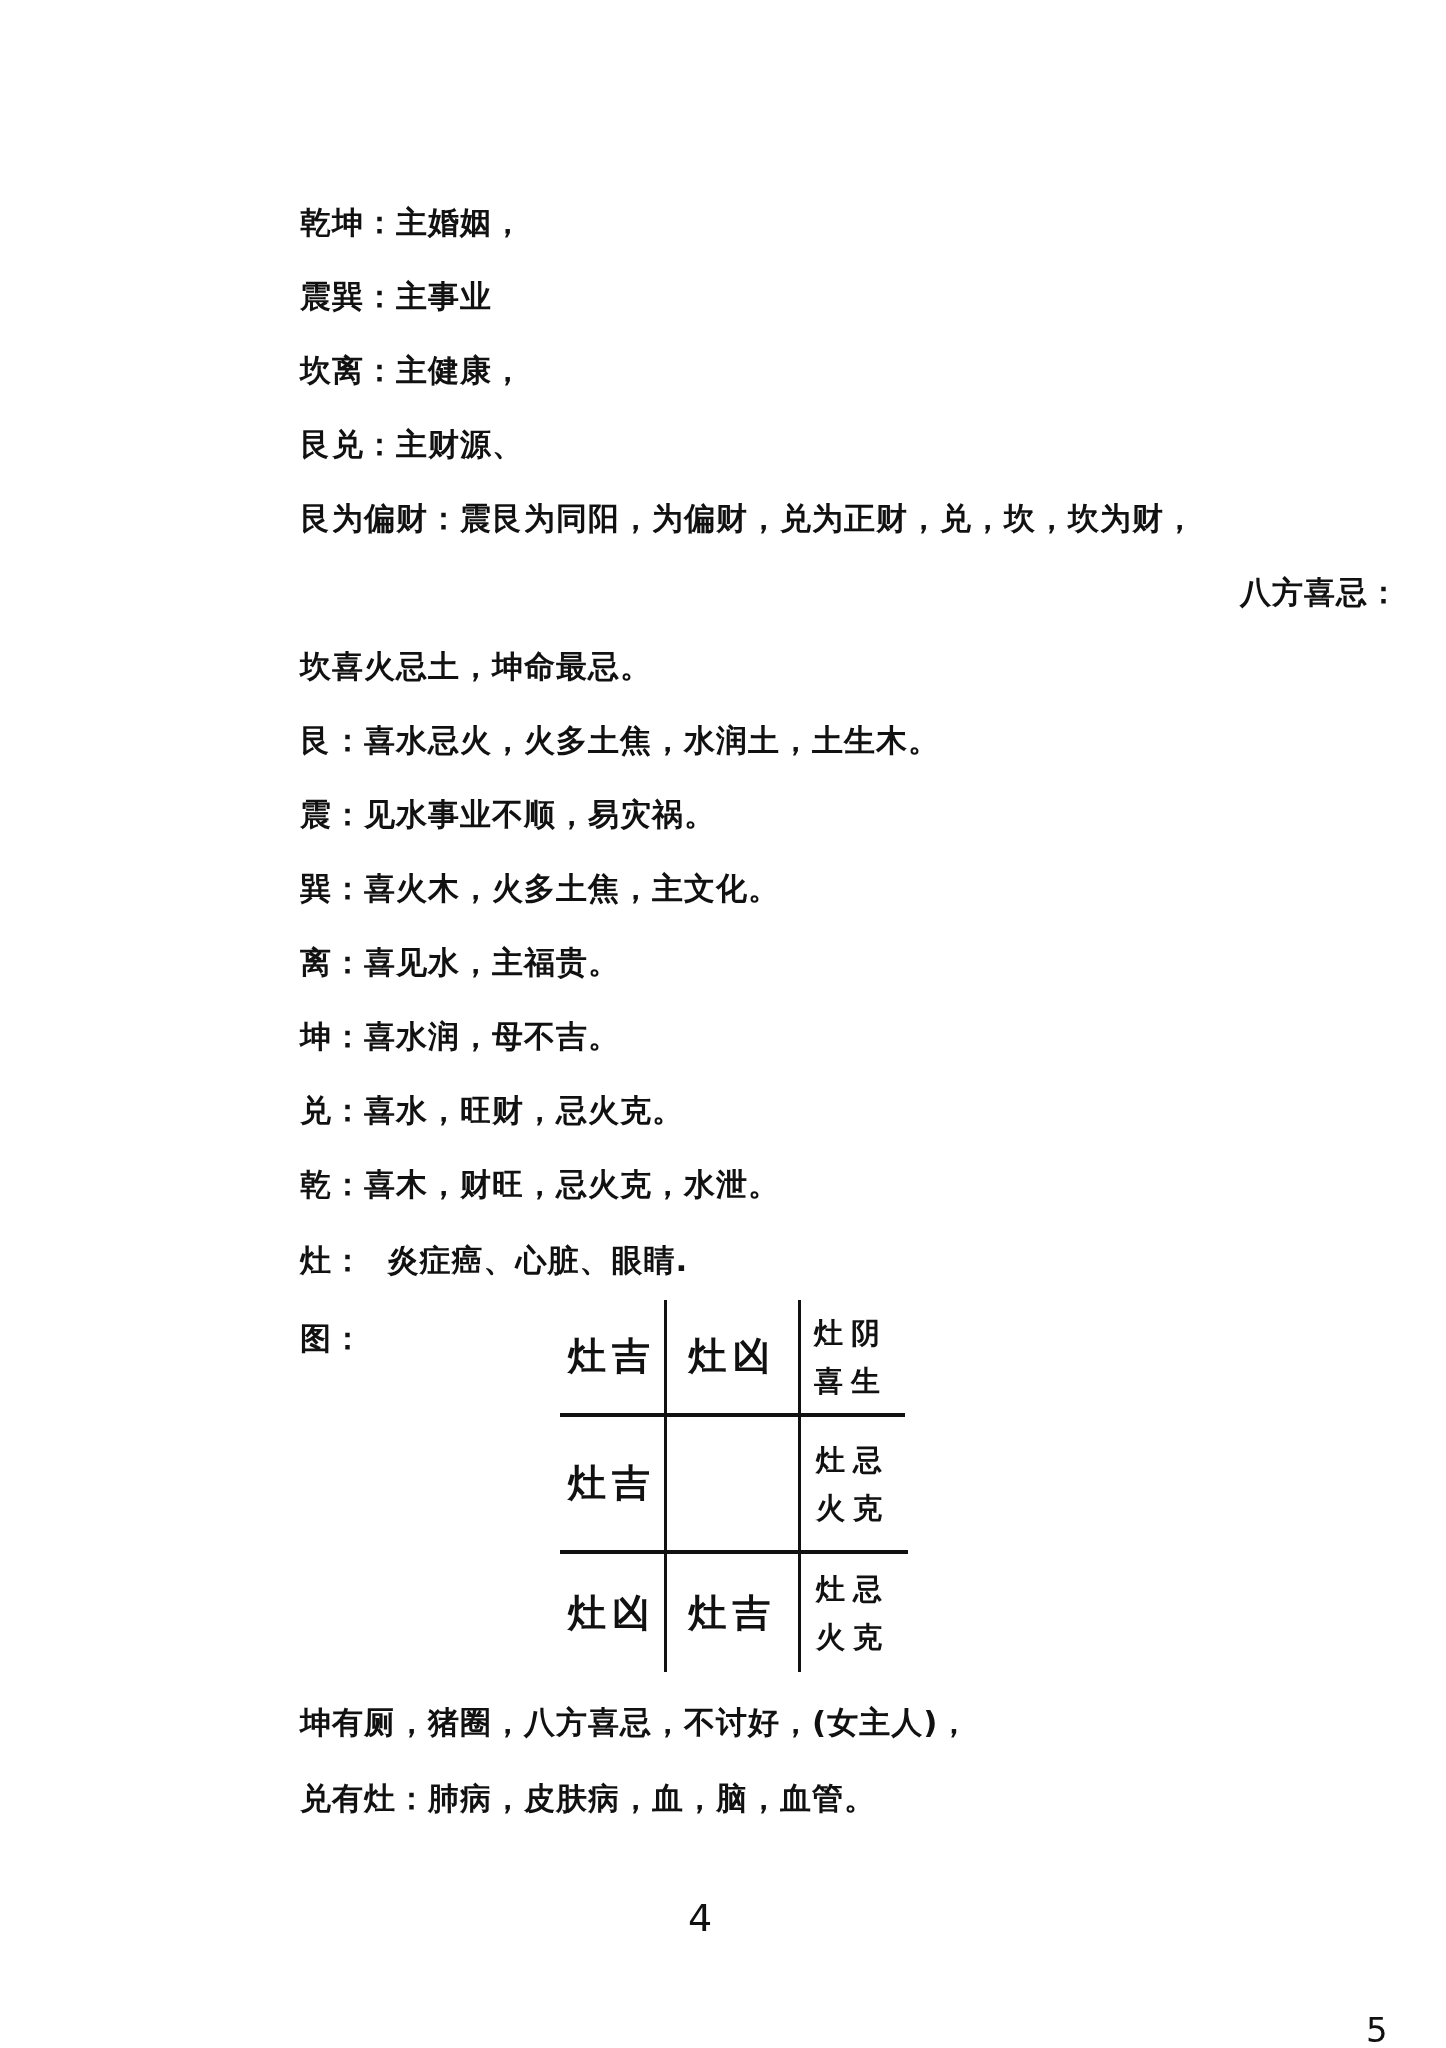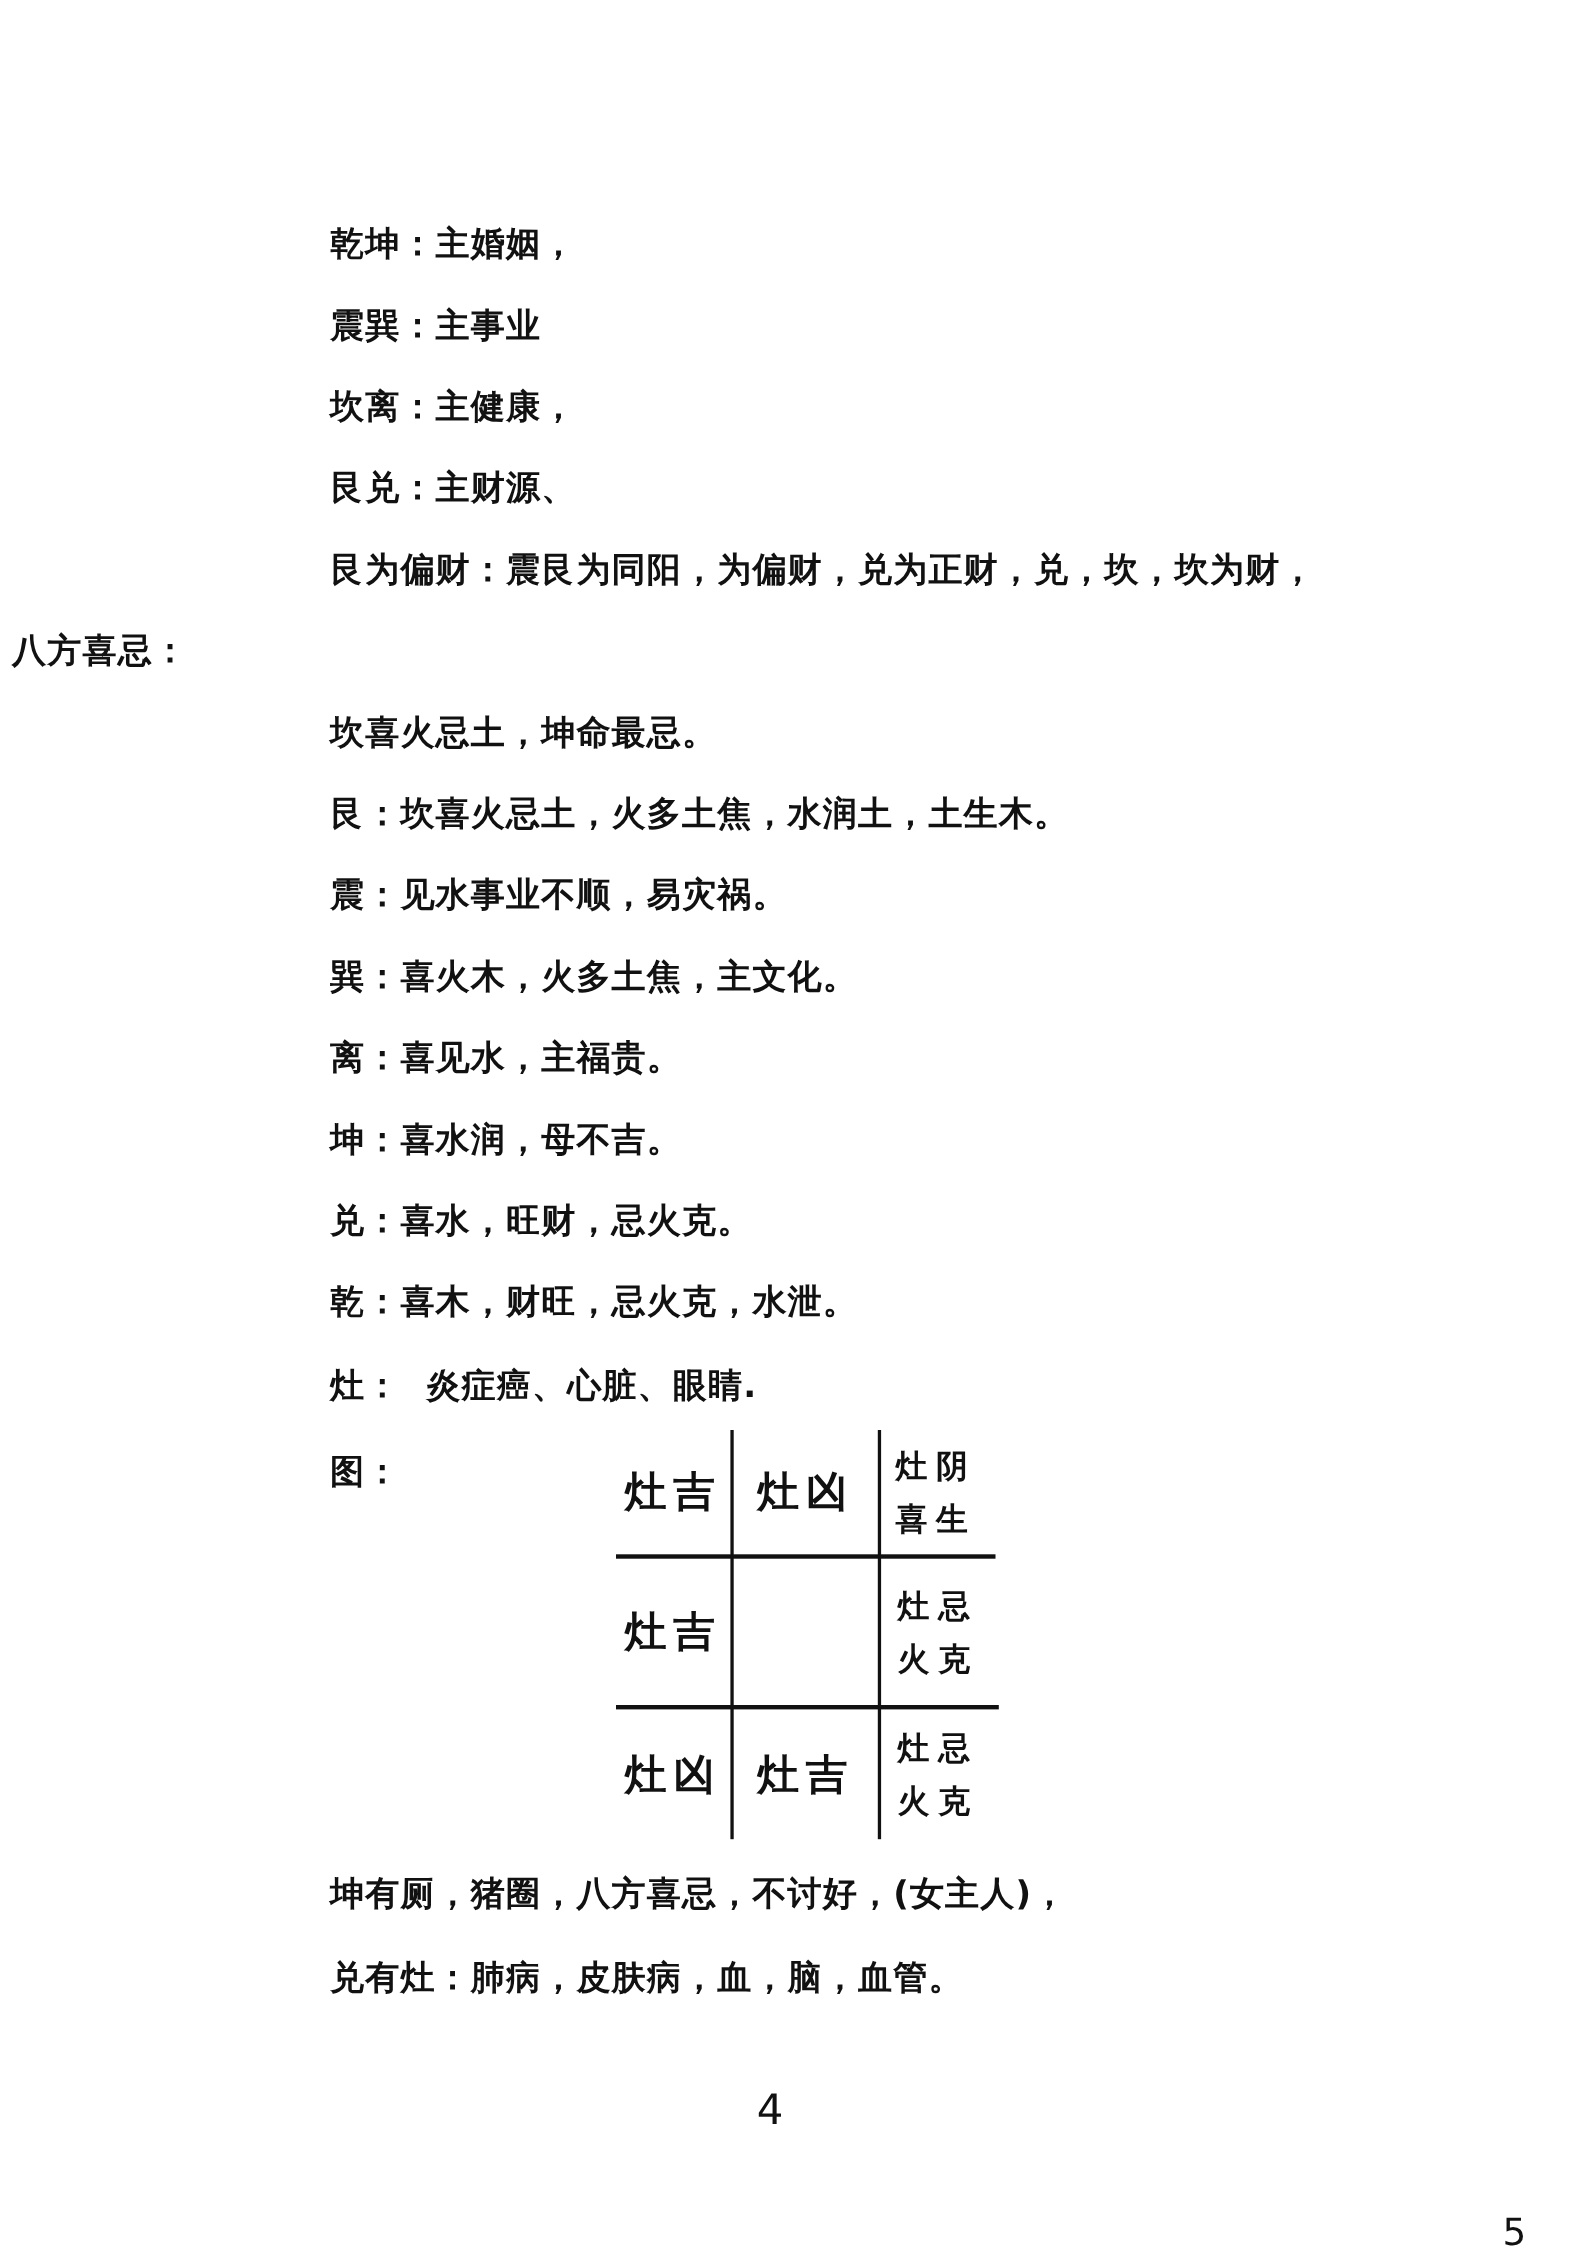--- a/index.html
+++ b/index.html
@@ -4,21 +4,21 @@
   <style>
     html, body { margin: 0; padding: 0; }
     body {
       width: 1446px; height: 2048px; background: #ffffff; position: relative; overflow: hidden;
       font-family: "DejaVu Sans", "Liberation Sans", sans-serif; color: #111;
     }
     .line {
       position: absolute; left: 300px; font-size: 31px; font-weight: bold; line-height: 40px;
       white-space: nowrap; letter-spacing: 1px; text-align: center;
     }
-    .heading { left: 11px; width: 1400px; text-align: left; }
+    .heading { left: 0; width: 1400px; text-align: right; }
     .grid {
       position: absolute; left: 560px; top: 1300px; width: 350px; height: 372px;
     }
     .vline { position: absolute; width: 3px; background: #111; }
     .hline { position: absolute; height: 4px; background: #111; }
     .cell {
       position: absolute; font-family: "DejaVu Serif", serif; font-weight: bold;
       display: flex; flex-direction: column; align-items: center; justify-content: center;
       text-align: center; color: #111;
     }
@@ -32,21 +32,21 @@
 <div>
   <div class="line" style="top:202px">乾坤：主婚姻，</div>
   <div class="line" style="top:276px">震巽：主事业</div>
   <div class="line" style="top:350px">坎离：主健康，</div>
   <div class="line" style="top:424px">艮兑：主财源、</div>
   <div class="line" style="top:498px">艮为偏财：震艮为同阳，为偏财，兑为正财，兑，坎，坎为财，</div>
 
   <div class="line heading" style="top:572px">八方喜忌：</div>
 
   <div class="line" style="top:646px">坎喜火忌土，坤命最忌。</div>
-  <div class="line" style="top:720px">艮：坎喜火忌土，火多土焦，水润土，土生木。</div>
+  <div class="line" style="top:720px">艮：喜水忌火，火多土焦，水润土，土生木。</div>
   <div class="line" style="top:794px">震：见水事业不顺，易灾祸。</div>
   <div class="line" style="top:868px">巽：喜火木，火多土焦，主文化。</div>
   <div class="line" style="top:942px">离：喜见水，主福贵。</div>
   <div class="line" style="top:1016px">坤：喜水润，母不吉。</div>
   <div class="line" style="top:1090px">兑：喜水，旺财，忌火克。</div>
   <div class="line" style="top:1164px">乾：喜木，财旺，忌火克，水泄。</div>
   <div class="line" style="top:1240px; white-space:pre">灶：  炎症癌、心脏、眼睛.</div>
 
   <div class="line" style="top:1318px">图：</div>
 

